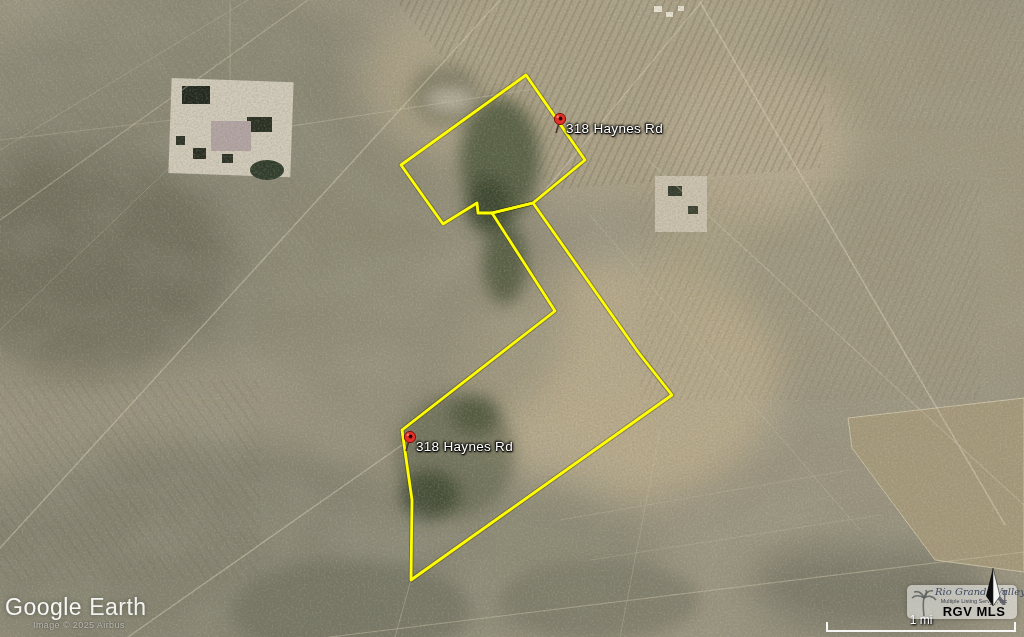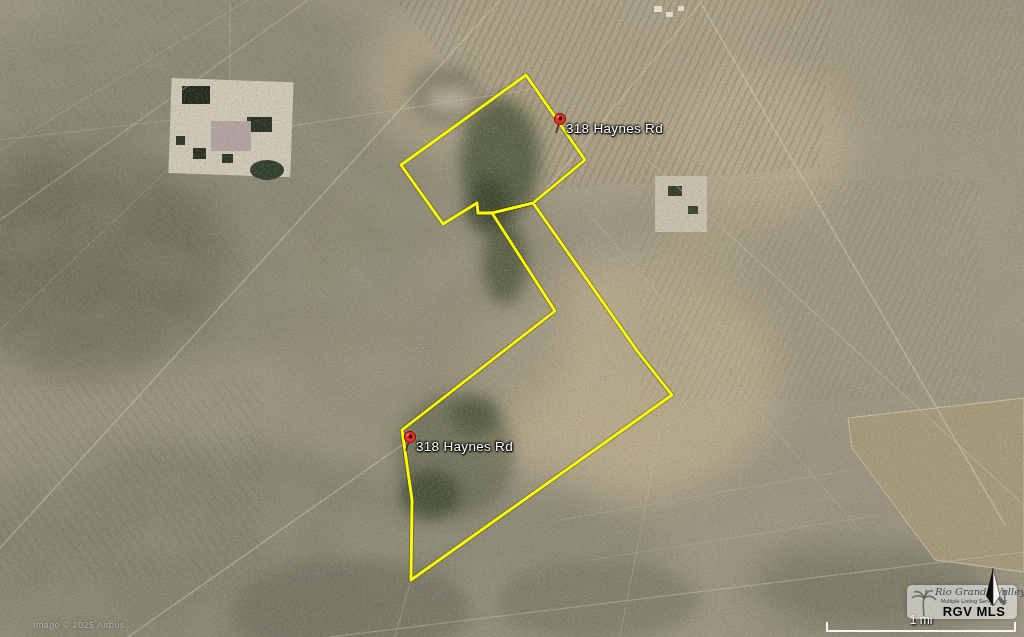--- a/index.html
+++ b/index.html
@@ -172,20 +172,23 @@
   <div class="marker" style="left:400px;top:426px;">
     <svg width="24" height="28" viewBox="0 0 24 28">
       <line x1="9" y1="15" x2="6" y2="25" stroke="#4e342e" stroke-width="1.6"></line>
       <circle cx="10" cy="11" r="5.6" fill="#e2322a" stroke="#7f0f0a" stroke-width="1"></circle>
       <circle cx="10.5" cy="10.5" r="1.9" fill="#2d0503"></circle>
       <circle cx="7.8" cy="8.8" r="1.4" fill="#ff8a80" opacity=".8"></circle>
     </svg>
     <span class="pin-label">318 Haynes Rd</span>
   </div>
 
+  <div class="ge-logo">
+    <span class="w1">Google</span><span class="w2">Earth</span>
+  </div>
 
   <div class="attribution">Image © 2025 Airbus</div>
 
   <div class="scalebar">
     <span class="lbl">1 mi</span>
   </div>
 
   <div class="mls">
     <svg class="palm" width="30" height="30" viewBox="0 0 30 30">
       <g stroke="rgba(90,95,92,.85)" fill="none" stroke-width="1.6">

